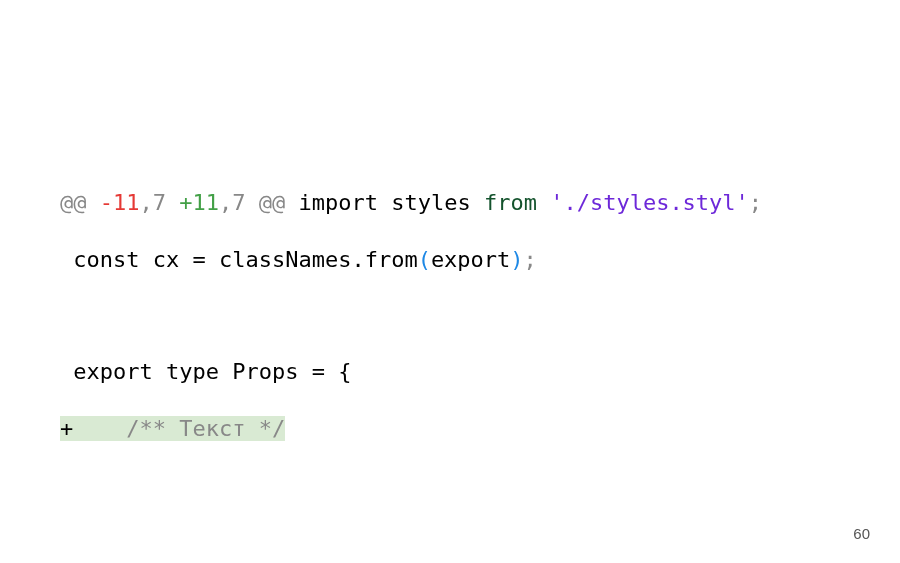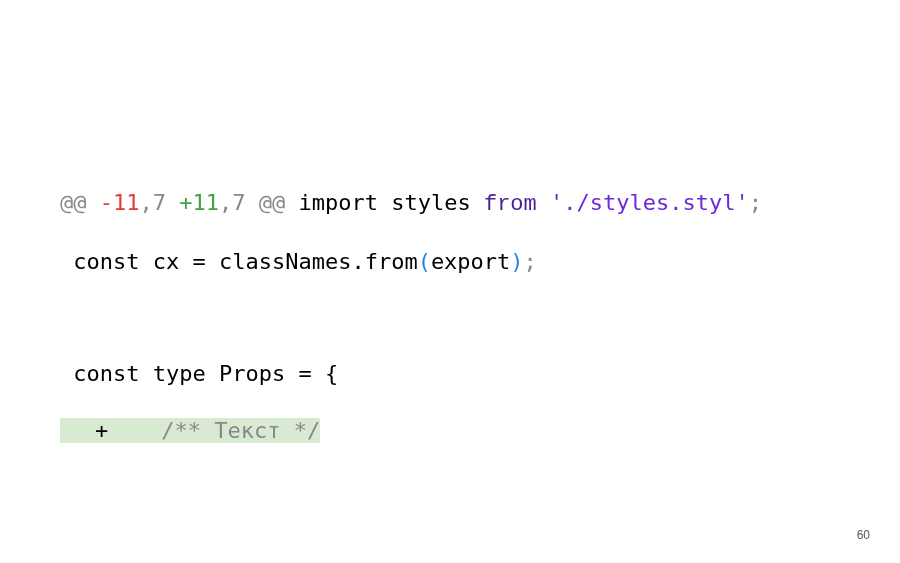--- a/index.html
+++ b/index.html
@@ -30,62 +30,60 @@
     .hunk-marker {
       color: #888888;
     }
     .minus-red {
       color: #e53935;
     }
     .plus-green {
       color: #43a047;
     }
     .keyword-from {
-      color: #4c1d95;
-      font-family: Liberation Mono, monospace;
+      color: #14532d;
     }
     .string-lit {
       color: #6d28d9;
     }
     .paren-open {
       color: #1e88e5;
     }
     .paren-close {
       color: #1e88e5;
     }
     .semicolon {
       color: #888888;
     }
     .comment {
       color: #888888;
     }
     .highlight-add {
       background: #d9ead3;
-      padding-left: 35px;
     }
     .highlight-del {
       background: #f4c7c3;
     }
     .page-number {
       position: absolute;
       bottom: 20px;
       right: 30px;
       font-family: Arial, sans-serif;
-      font-size: 12px;
+      font-size: 15px;
       color: #555555;
     }
   </style>
 </head>
 <body>
 
 <div class="code-block">
 <span class="line"> </span>
 <span class="line"><span class="hunk-marker">@@ </span><span class="minus-red">-11</span><span class="hunk-marker">,</span><span class="hunk-marker">7</span><span> </span><span class="plus-green">+11</span><span class="hunk-marker">,</span><span class="hunk-marker">7</span><span class="hunk-marker"> @@</span><span> import styles </span><span class="keyword-from">from</span><span> </span><span class="string-lit">'./styles.styl'</span><span class="semicolon">;</span></span>
 <span class="line"><span> </span><span>const cx = classNames.from</span><span class="paren-open">(</span><span>export</span><span class="paren-close">)</span><span class="semicolon">;</span></span>
 <span class="line"> </span>
-<span class="line"><span> const type Props = {</span></span>
+<span class="line"><span> export type Props = {</span></span>
 <span class="line"><span class="highlight-add"><span>+</span><span class="comment">    /** Текст */</span></span></span>
 
 
 
 </div>
 
 <div class="page-number">60</div>
 
 </body></html>

